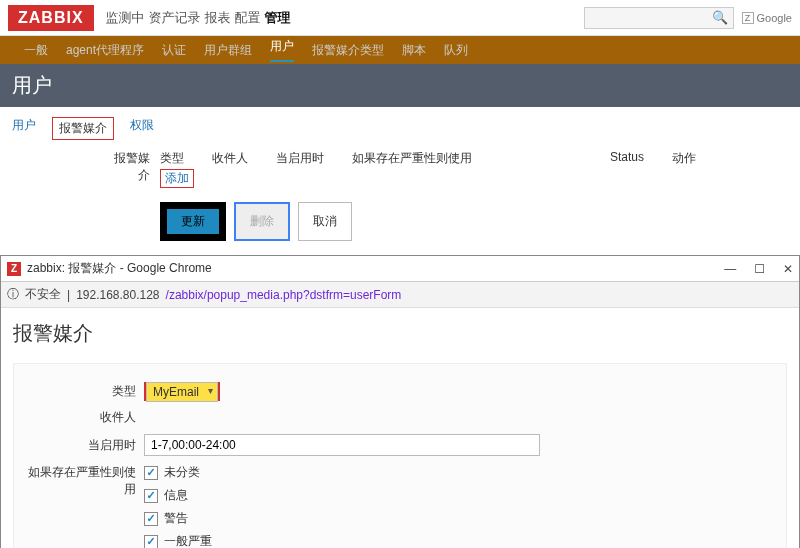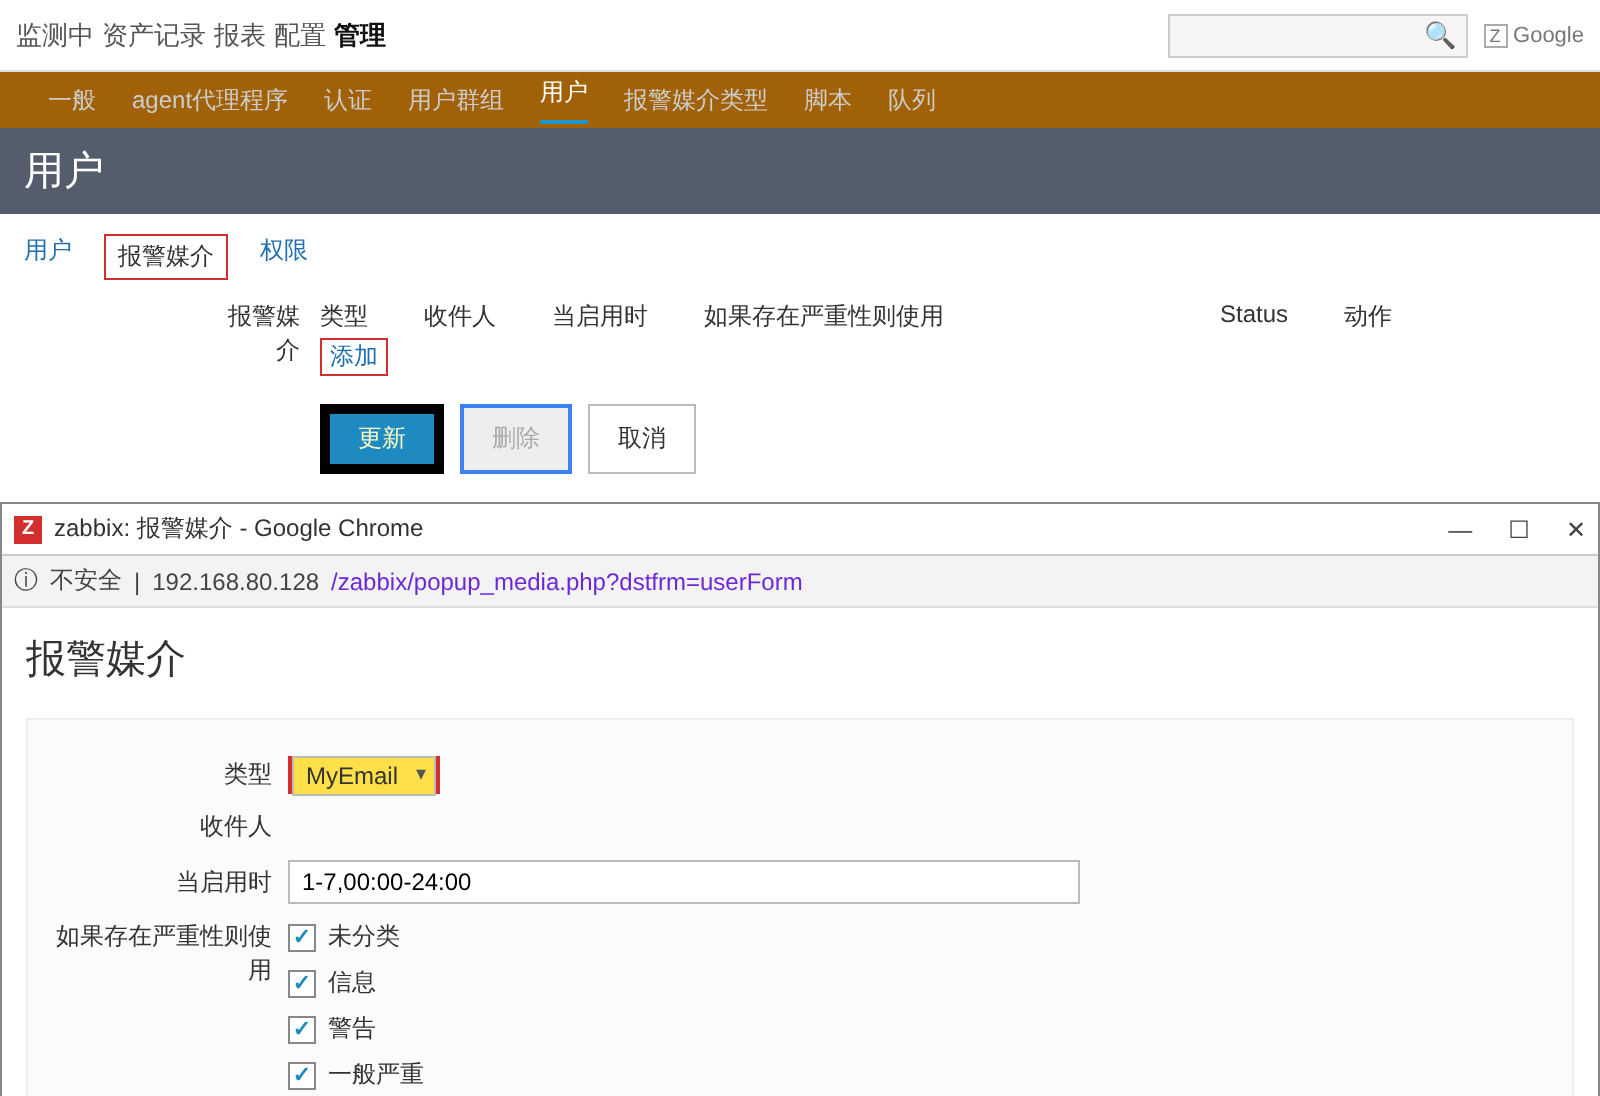--- a/index.html
+++ b/index.html
@@ -57,21 +57,21 @@
   
   .tabsrow { display:flex; gap:16px; padding:10px 12px; font-size:12px;}
   .tabsrow span { color:#1e6fb0; cursor:pointer;}
   .tabsrow .boxed { border:1px solid #d32f2f; padding:2px 6px; color:#333;}
   
   .section1 { padding:0 12px 10px 110px;}
   .label1 { display:inline-block; width:40px; text-align:right; color:#333; font-size:12px; vertical-align:top;}
   .tblhead { display:flex; gap:30px; font-size:12px; color:#333; margin-left:50px;}
   .addlink { border:1px solid #d32f2f; color:#1e6fb0; padding:0 4px; font-size:12px; display:inline-block; margin-left:50px; margin-top:2px;}
   .buttonsrow { margin-left:50px; margin-top:14px; display:flex; gap:8px;}
-  .btn-blue { background:#1f8ac0; color:#fef9c3; border:5px solid #000000; padding:4px 14px; font-size:12px; cursor:pointer;}
+  .btn-blue { background:#1f8ac0; color:#000000; border:7px solid #000000; padding:4px 14px; font-size:12px; cursor:pointer;}
   .btn-grey { background:#eee; color:#aaa; border:2px solid #3b82f6; padding:4px 14px; font-size:12px; cursor:default;}
   .btn-white { background:#fff; color:#333; border:1px solid #bbb; padding:4px 14px; font-size:12px; cursor:pointer;}
   
   .popup {
     border:1px solid #888; margin-top:4px;
   }
   .poptitle {
     height:26px; background:#fff; display:flex; align-items:center; padding:0 6px;
     font-size:12px; color:#333; border-bottom:1px solid #ccc;
   }
@@ -97,20 +97,21 @@
   .input-plain { border:1px solid #bbb; width:396px; height:22px; padding:0 6px; font-size:12px;}
   .chkrow { display:flex; align-items:center; gap:6px; font-size:12px; margin-bottom:6px;}
   .chk { width:14px; height:14px; border:1px solid #888; background:#fff; display:flex; align-items:center; justify-content:center; color:#1f8ac0; font-size:11px; font-weight:bold;}
   .chk.checked::after{content:"✓";}
   .wrap{position:relative;}
 </style>
 </head>
 <body class="wrap">
 
 <div class="topbar">
+  <div class="logo">ZABBIX</div>
   <div class="mainnav">
     <span>监测中</span>
     <span>资产记录</span>
     <span>报表</span>
     <span>配置</span>
     <span class="active">管理</span>
   </div>
   <div class="topbar-right">
     <div class="search">
       <span style="color:#999;">🔍</span>

